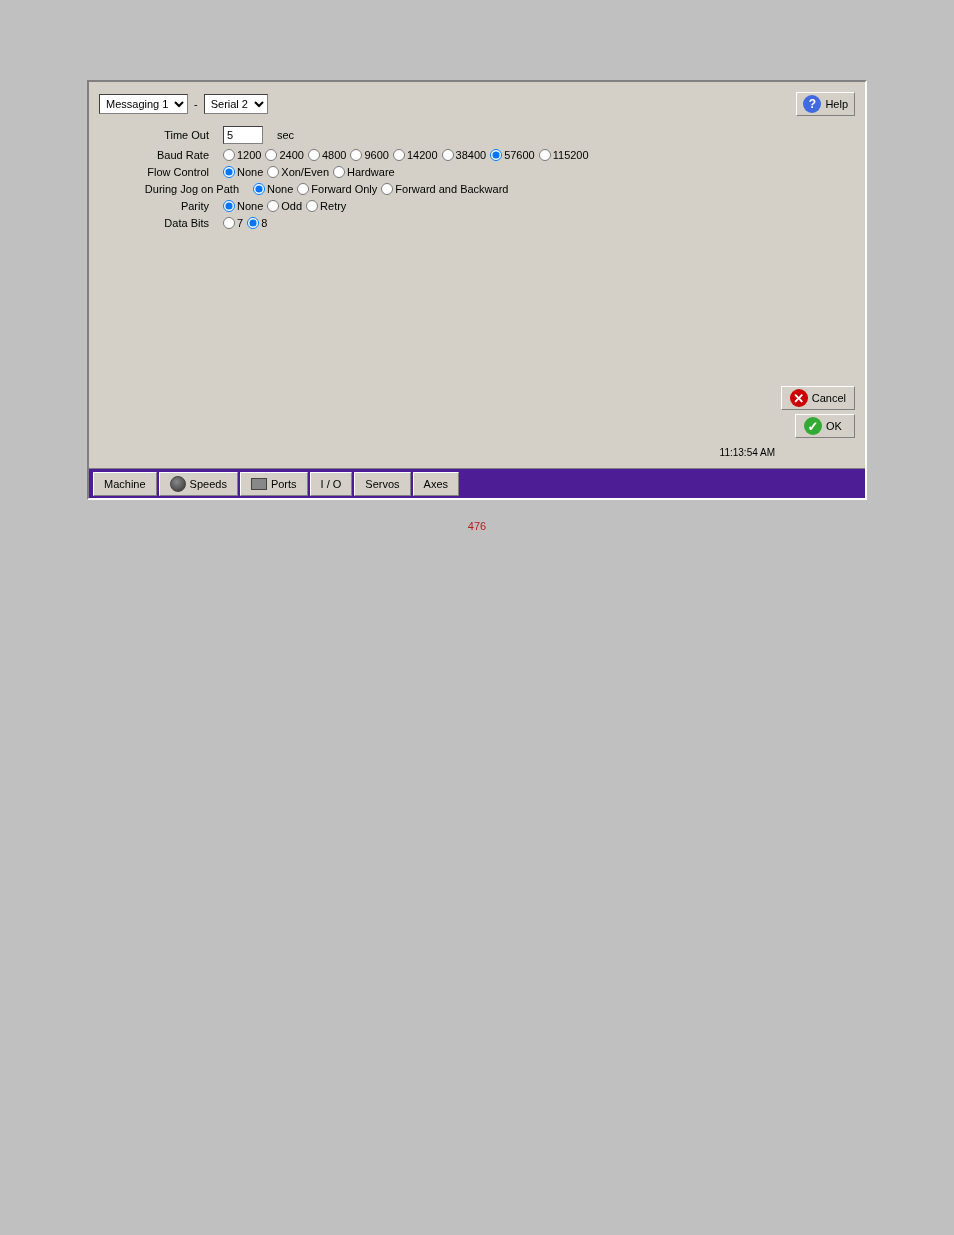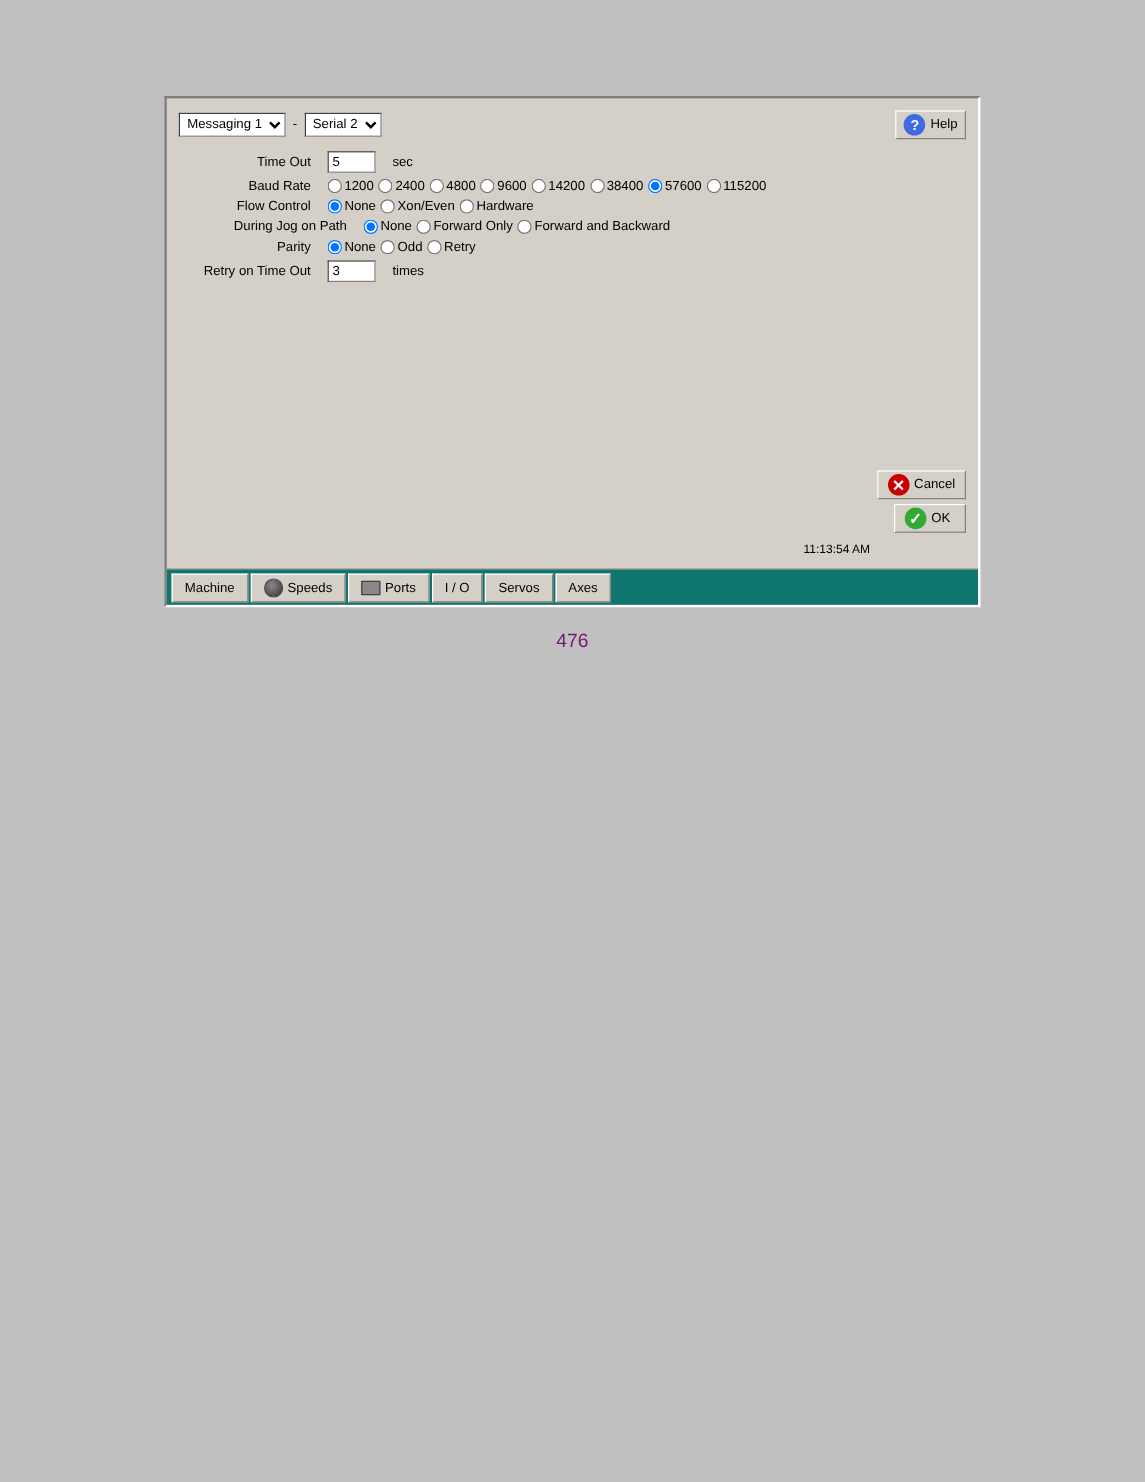--- a/index.html
+++ b/index.html
@@ -12,21 +12,21 @@
       display: flex;
       flex-direction: column;
       align-items: center;
     }
 
     .main-panel {
       background: #d4d0c8;
       border: 2px solid #808080;
       border-right-color: #ffffff;
       border-bottom-color: #ffffff;
-      width: 680px;
+      width: 780px;
       margin-top: 80px;
       padding: 10px;
       position: relative;
     }
 
     .top-bar {
       display: flex;
       align-items: center;
       justify-content: space-between;
       margin-bottom: 6px;
@@ -188,21 +188,21 @@
       right: 90px;
       font-size: 10px;
       color: #000000;
     }
 
     .bottom-tabs {
       position: absolute;
       bottom: 0;
       left: 0;
       right: 0;
-      background: #0f766e;
+      background: #4c1d95;
       border-top: 1px solid #808080;
       display: flex;
       align-items: center;
       height: 30px;
       padding: 2px 4px;
       gap: 2px;
     }
 
     .tab-btn {
       background: #d4d0c8;
@@ -227,22 +227,22 @@
     }
 
     .tab-icon-rect {
       width: 16px;
       height: 12px;
       background: #888;
       border: 1px solid #444;
     }
 
     .page-number {
-      font-size: 16px;
-      color: #701a75;
+      font-size: 11px;
+      color: #b91c1c;
       margin-top: 10px;
     }
 
     .separator {
       font-size: 11px;
       margin: 0 2px;
     }
   </style>
 </head>
 <body>
@@ -358,26 +358,34 @@
           <input type="radio" name="parity" value="Odd" style=""> 
             <span>Odd</span>
         </label>
         <label class="radio-item">
           <input type="radio" name="parity" value="Even" style=""> 
             <span>Retry</span>
         </label>
       </div>
     </div>
 
-
-    <div class="form-row">
-      <span class="label label-right">Retry on Time Out</span>
-      <input type="text" class="win-input" value="3" style="">
-      <span class="label">times</span>
-    </div>
+    <div class="form-row">
+      <span class="label label-right">Data Bits</span>
+      <div class="radio-group">
+        <label class="radio-item">
+          <input type="radio" name="databits" value="7" style=""> 
+            <span>7</span>
+        </label>
+        <label class="radio-item">
+          <input type="radio" name="databits" value="8" checked="" style=""> 
+            <span>8</span>
+        </label>
+      </div>
+    </div>
+
 
   </div>
 
   <div class="content-area" style="min-height:250px;"></div>
 
   <div class="timestamp">11:13:54 AM</div>
 
   <div class="bottom-buttons">
     <button class="action-btn">
       <div class="cancel-icon">✕</div>

